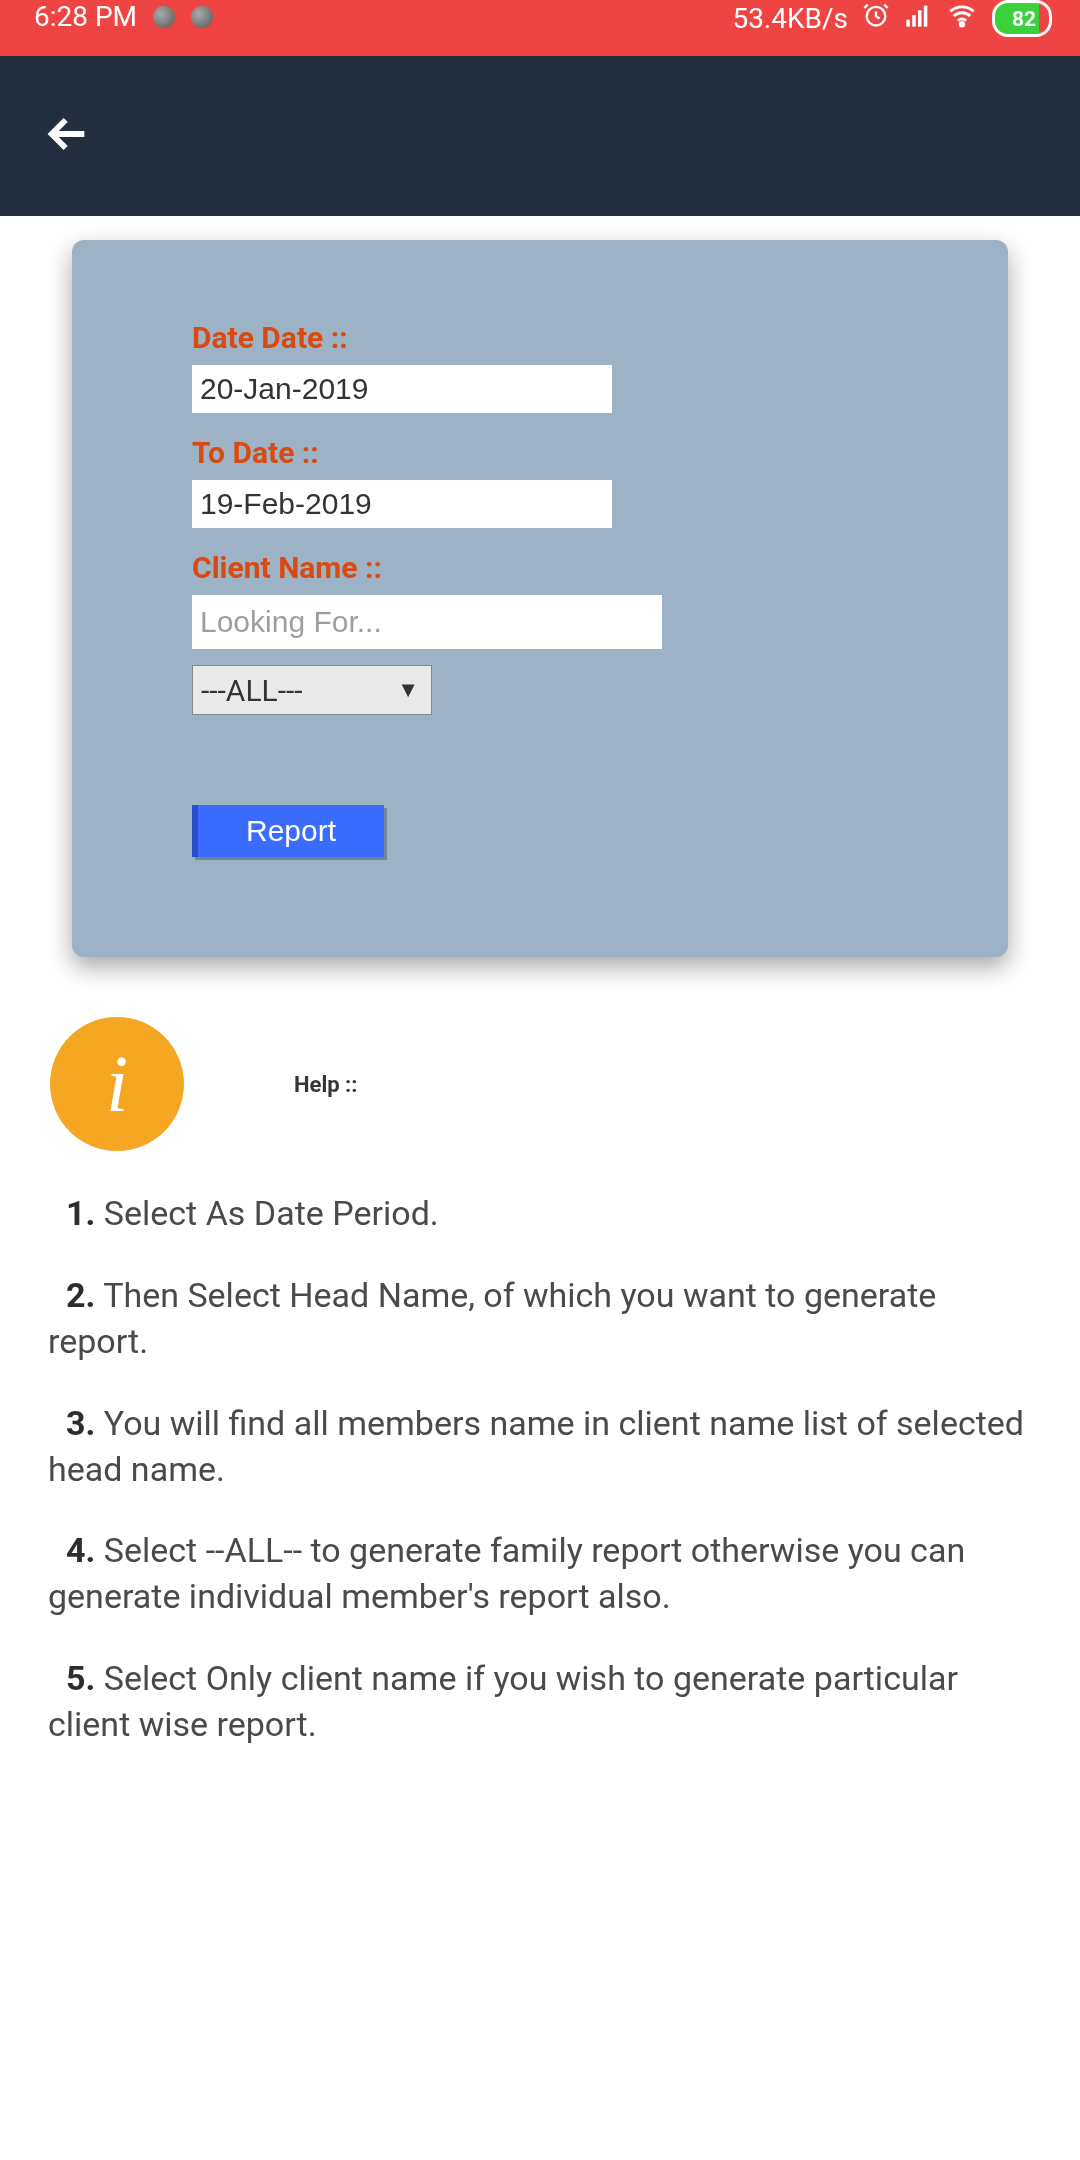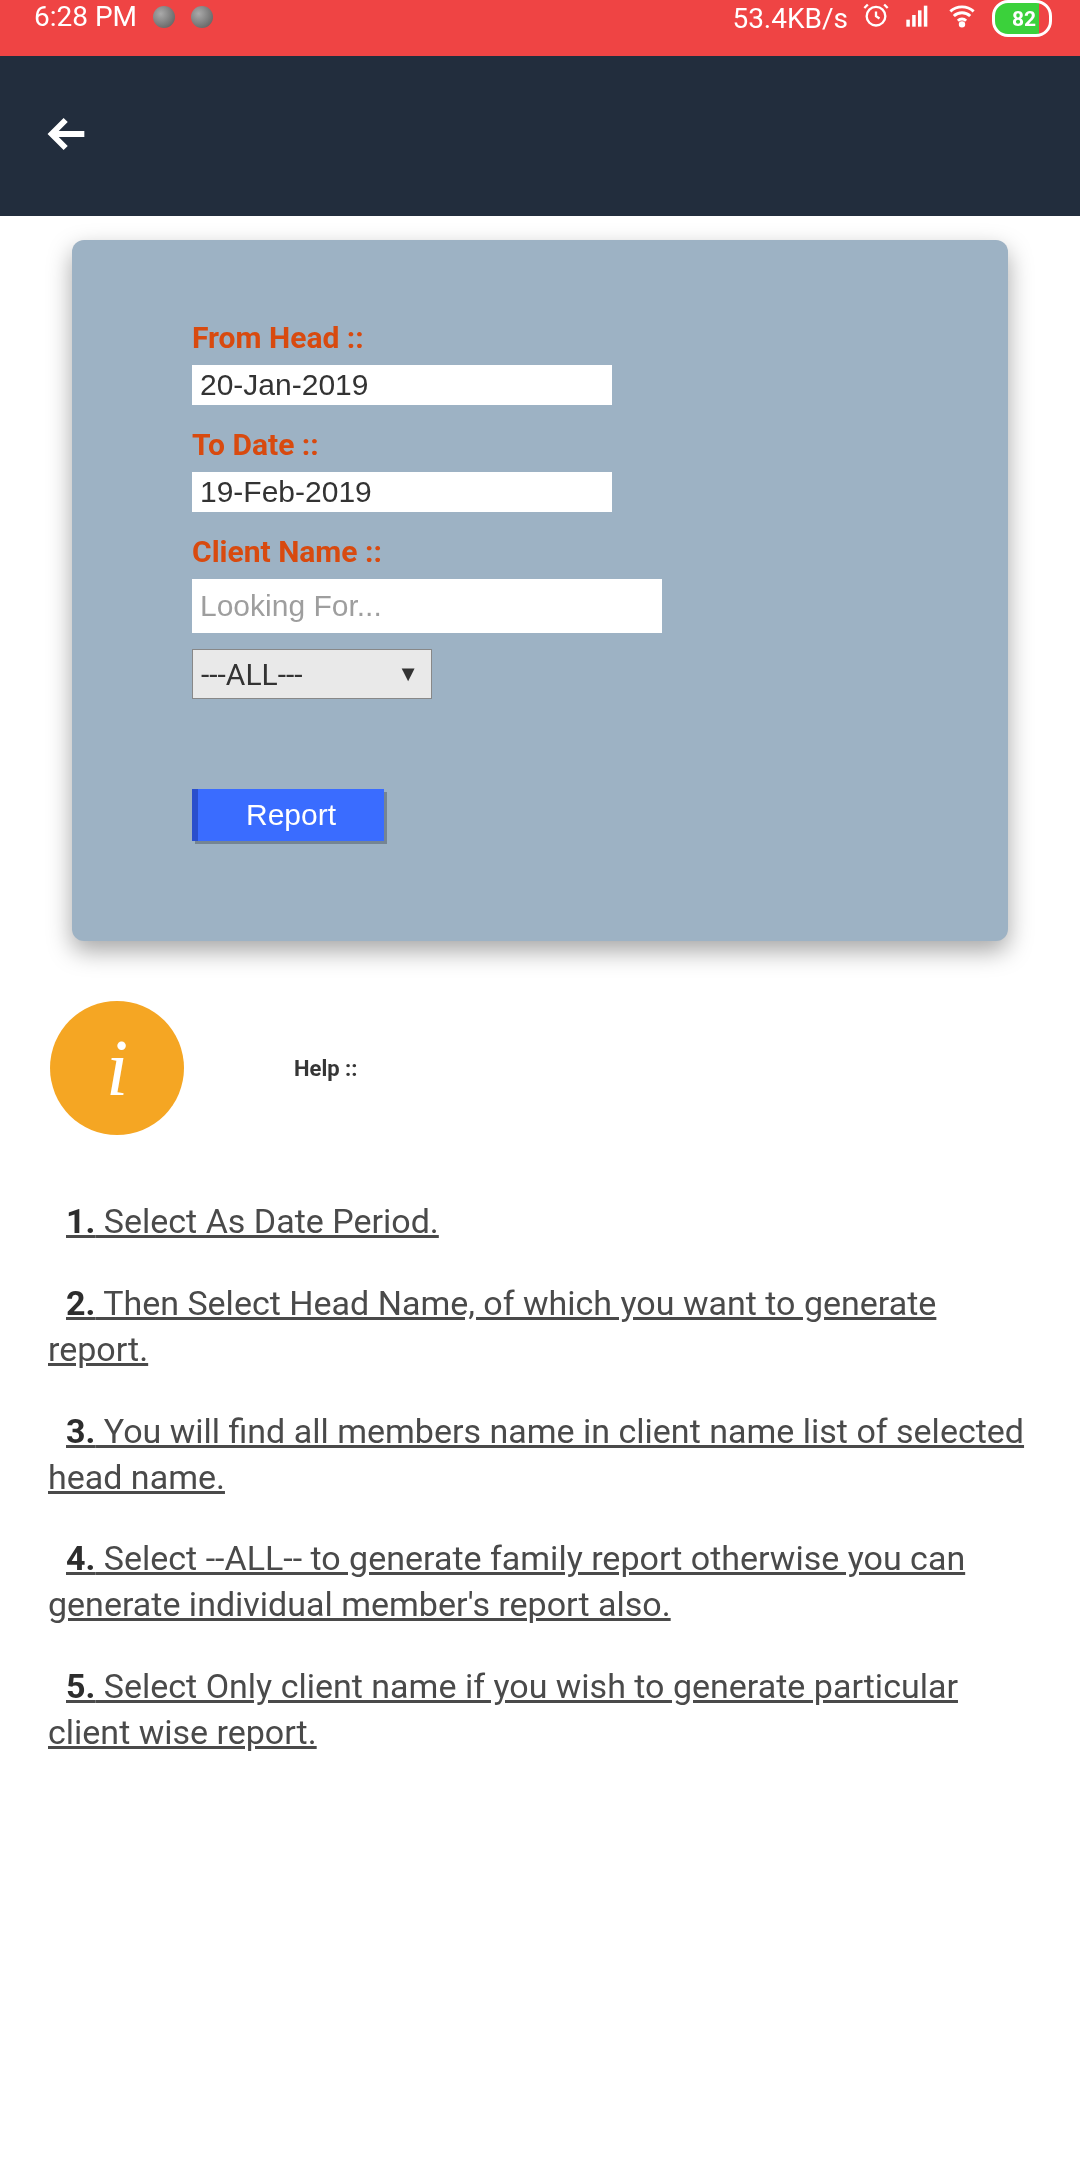--- a/index.html
+++ b/index.html
@@ -52,21 +52,21 @@
     padding: 80px 120px 100px 120px;
   }
   .field-label {
     color: #d84a0f;
     font-weight: bold;
     font-size: 30px;
     margin-bottom: 10px;
   }
   .text-input {
     width: 420px;
-    height: 40px;
+    height: 48px;
     background: #ffffff;
     border: none;
     font-size: 30px;
     color: #333;
     padding: 4px 8px;
     margin-bottom: 22px;
     display: block;
   }
   .text-input::placeholder { color: #9e9e9e; }
   .search-input { width: 470px; height: 54px; font-size: 30px; color:#9e9e9e; margin-bottom:0; }
@@ -108,25 +108,24 @@
   }
   .info-badge {
     width: 134px; height: 134px; border-radius: 50%;
     background: #f5a623;
     display: flex; align-items: center; justify-content: center;
     color: #ffffff; font-size: 80px; font-style: italic; font-family: Georgia, serif;
   }
   .help-title { font-size: 22px; font-weight: bold; color: #363636; }
 
   .help-list {
-    margin: 64px 48px 0 48px;
+    margin: 40px 48px 0 48px;
     font-size: 34px;
     color: #4a4a4a;
     line-height: 1.35;
-    text-decoration: underline;
   }
   .help-list p { margin-bottom: 36px; text-indent: 18px; }
   .help-list b { color: #2d2d2d; }
 </style>
 </head>
 <body>
 
 <div class="status-bar">
   <div class="status-left">
     <span>6:28 PM</span>
@@ -168,21 +167,21 @@
     <svg viewBox="0 0 48 48">
         <path d="M38 24H10M22 12L10 24l12 12"></path>
       </svg>
   </span>
 </div>
 
 <div class="page">
 
   <div class="card">
 
-    <div class="field-label">From Head ::</div>
+    <div class="field-label">Date Date ::</div>
     <input class="text-input" type="text" value="20-Jan-2019" style="">
 
     <div class="field-label">To Date ::</div>
     <input class="text-input" type="text" value="19-Feb-2019" style="">
 
     <div class="field-label">Client Name ::</div>
     <input class="text-input search-input" type="text" placeholder="Looking For..." style="">
 
     <div class="select-wrap">
       <span>---ALL---</span>

